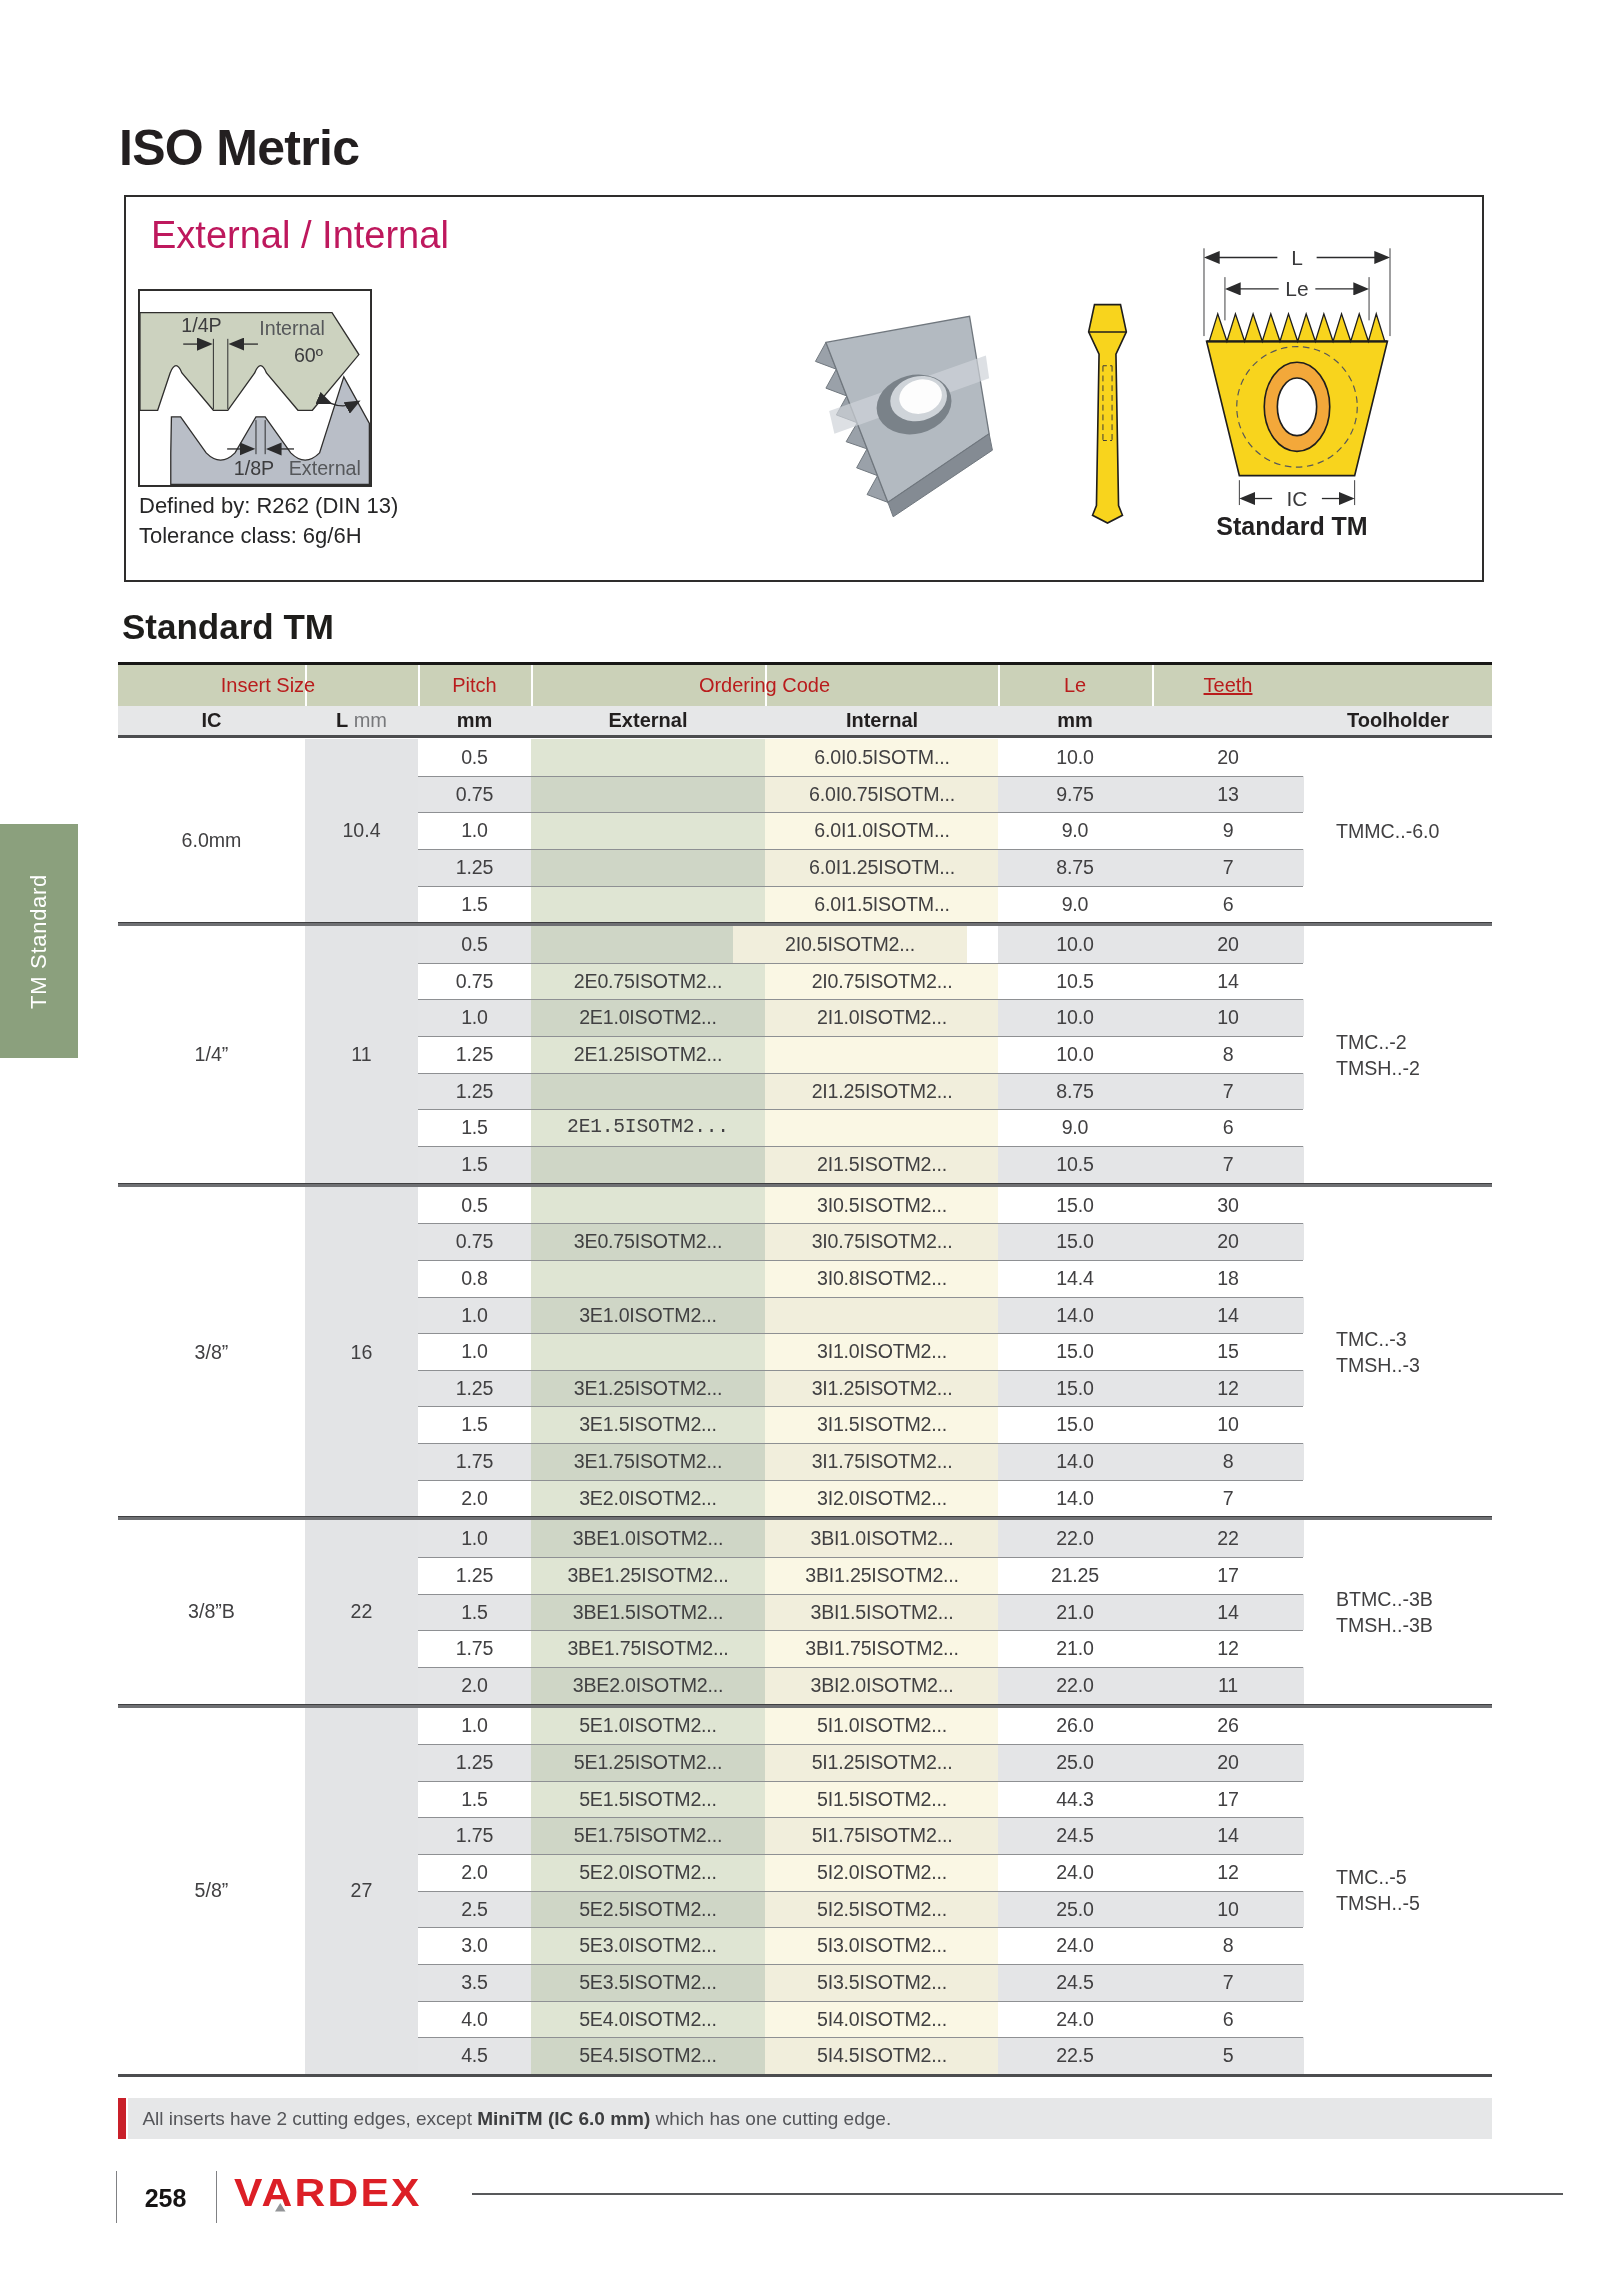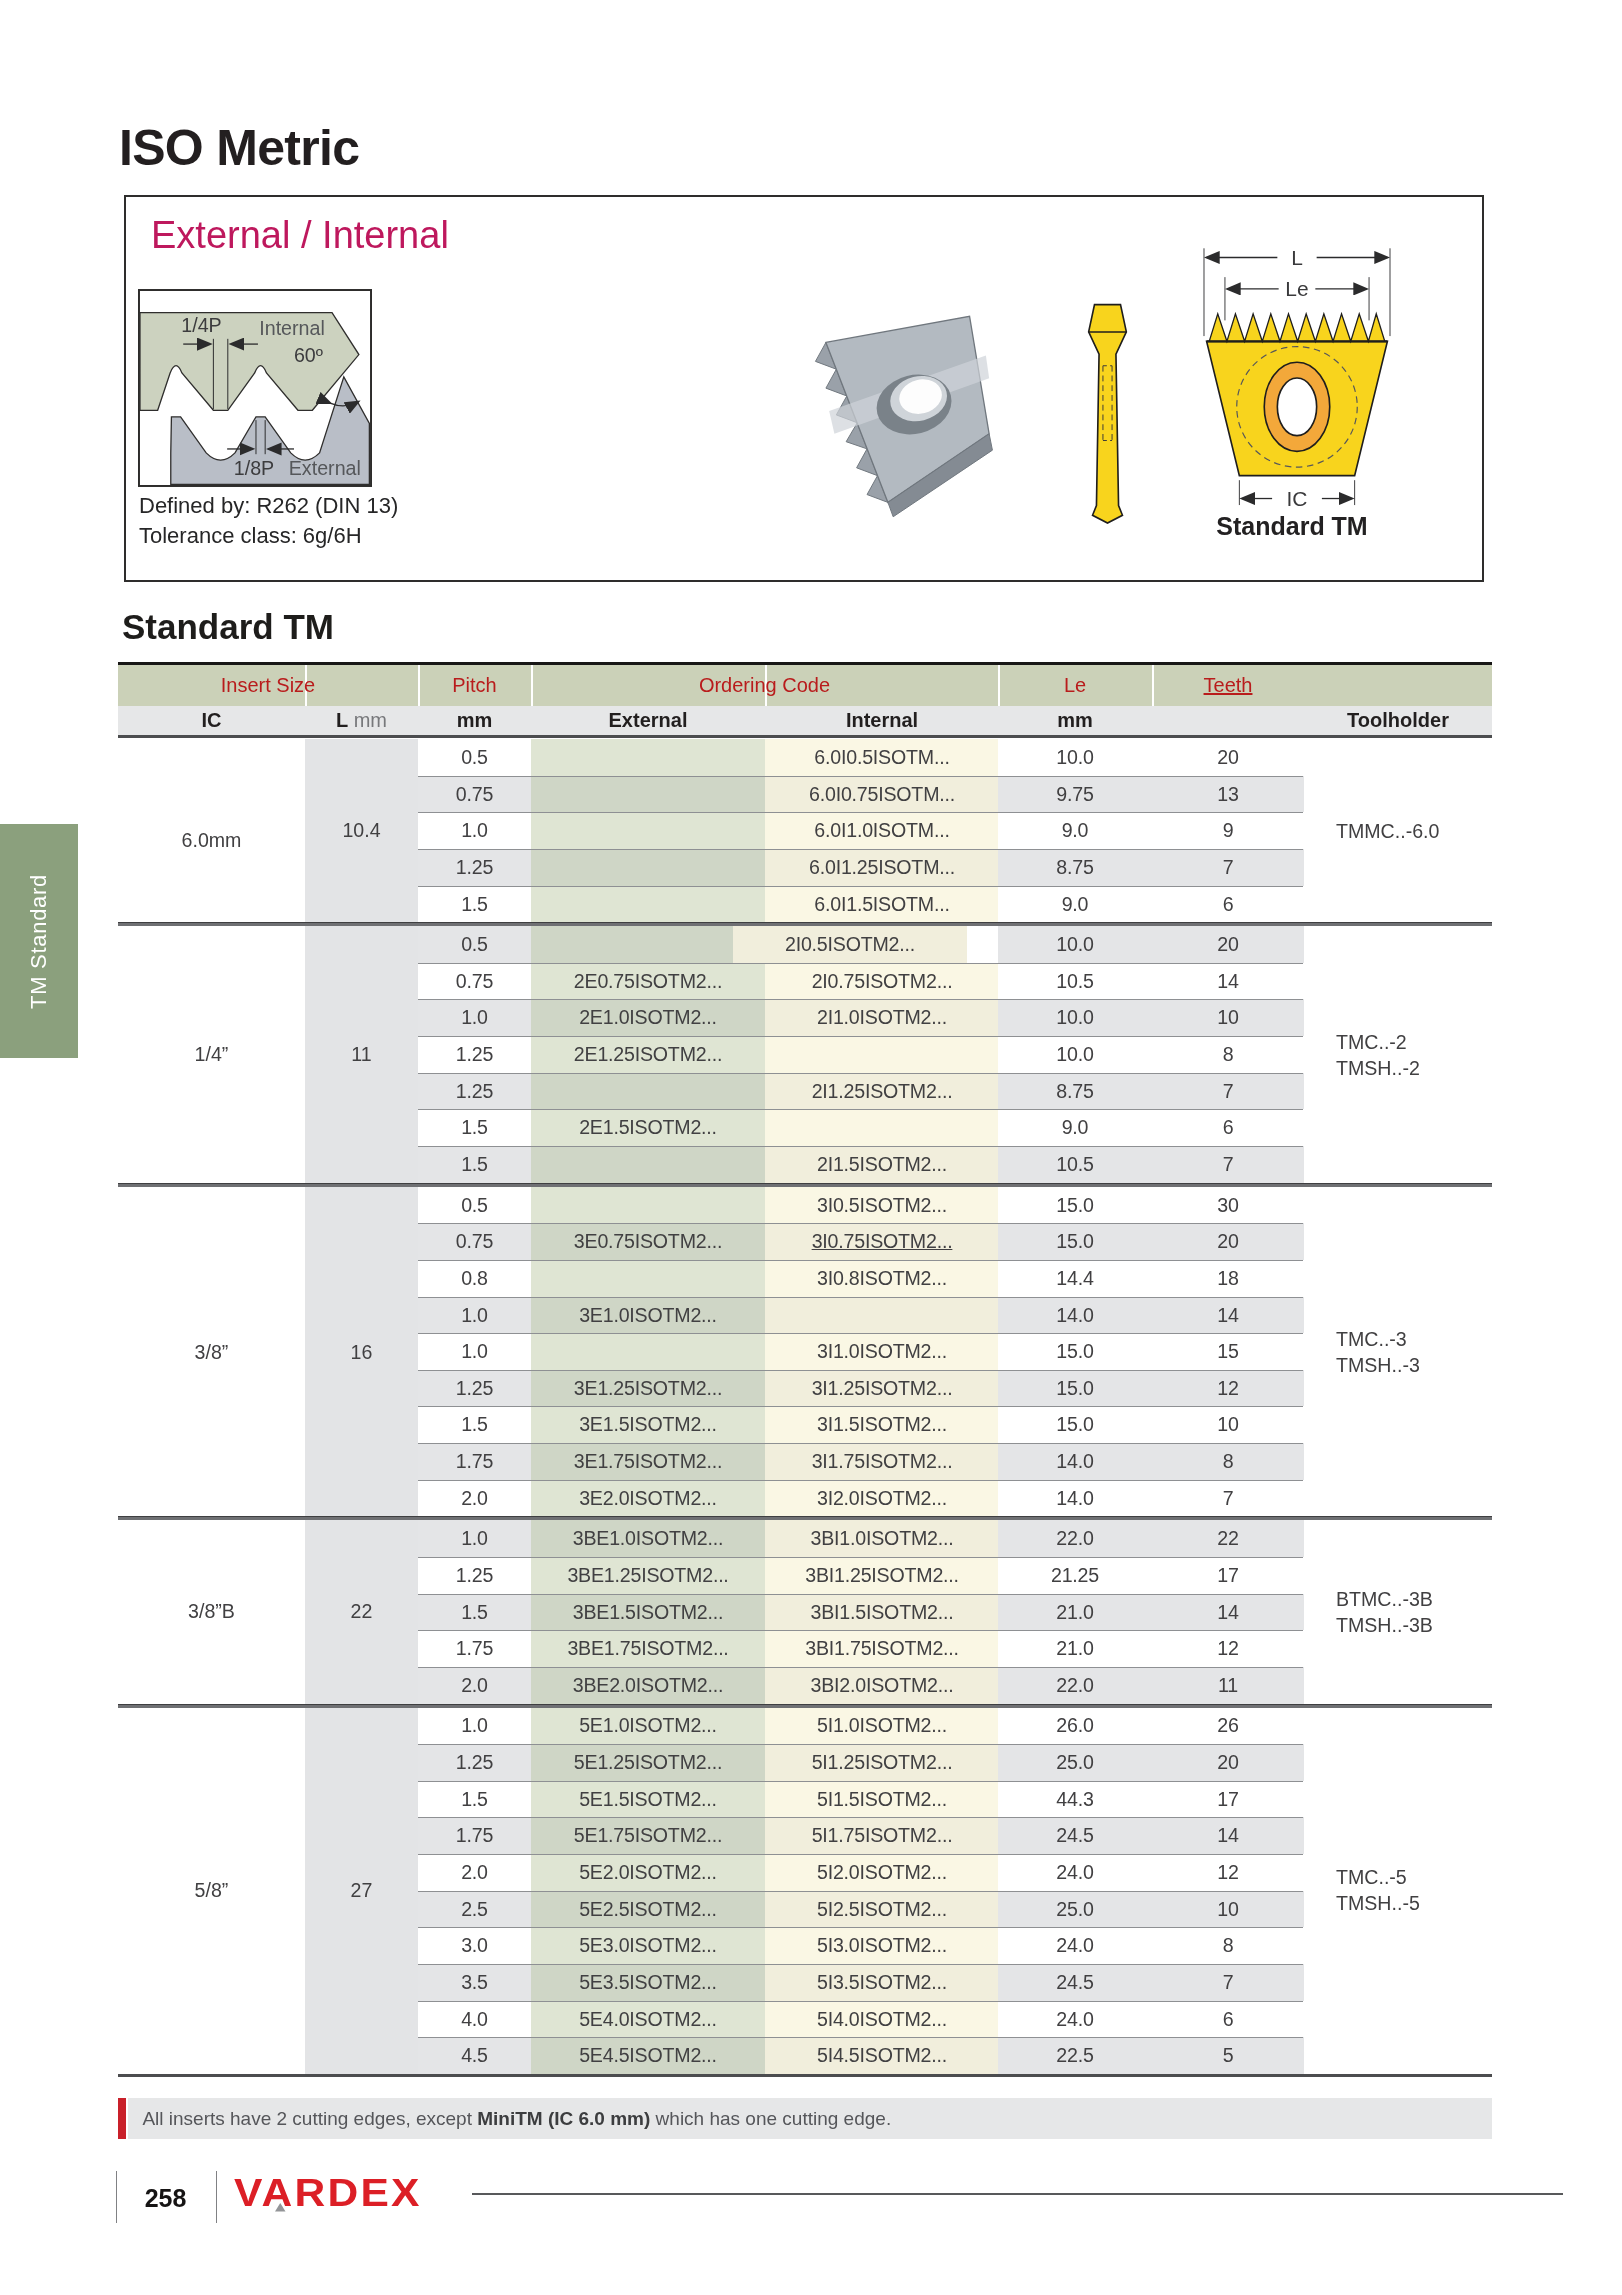--- a/index.html
+++ b/index.html
@@ -248,21 +248,21 @@
         <div class="cell c-plain even" style="left: 880px; top: 297px; width: 154px; height: 37px;">10.0</div>
         <div class="cell c-plain even" style="left: 1034px; top: 297px; width: 152px; height: 37px;">8</div>
         <div class="rowline" style="left: 300px; top: 334px; width: 885px; height: 1.3px;"></div>
         <div class="cell c-plain odd" style="left: 300px; top: 334px; width: 113px; height: 37px;">1.25</div>
         <div class="cell c-ext odd" style="left: 413px; top: 334px; width: 234px; height: 37px;"></div>
         <div class="cell c-int odd" style="left: 647px; top: 334px; width: 234px; height: 37px;">2I1.25ISOTM2...</div>
         <div class="cell c-plain odd" style="left: 880px; top: 334px; width: 154px; height: 37px;">8.75</div>
         <div class="cell c-plain odd" style="left: 1034px; top: 334px; width: 152px; height: 37px;">7</div>
         <div class="rowline" style="left: 300px; top: 370px; width: 885px; height: 1.3px;"></div>
         <div class="cell c-plain even" style="left: 300px; top: 370px; width: 113px; height: 37px;">1.5</div>
-        <div class="cell c-ext even" style="left: 413px; top: 370px; width: 234px; height: 37px;">2E1.5ISOTM2...</div>
+        <div class="cell c-ext even" style="left: 413px; top: 370px; width: 234px; height: 37px; font-family: Liberation Mono, monospace;">2E1.5ISOTM2...</div>
         <div class="cell c-int even" style="left: 647px; top: 370px; width: 234px; height: 37px;"></div>
         <div class="cell c-plain even" style="left: 880px; top: 370px; width: 154px; height: 37px;">9.0</div>
         <div class="cell c-plain even" style="left: 1034px; top: 370px; width: 152px; height: 37px;">6</div>
         <div class="rowline" style="left: 300px; top: 407px; width: 885px; height: 1.3px;"></div>
         <div class="cell c-plain odd" style="left: 300px; top: 407px; width: 113px; height: 37px;">1.5</div>
         <div class="cell c-ext odd" style="left: 413px; top: 407px; width: 234px; height: 37px;"></div>
         <div class="cell c-int odd" style="left: 647px; top: 407px; width: 234px; height: 37px;">2I1.5ISOTM2...</div>
         <div class="cell c-plain odd" style="left: 880px; top: 407px; width: 154px; height: 37px;">10.5</div>
         <div class="cell c-plain odd" style="left: 1034px; top: 407px; width: 152px; height: 37px;">7</div>
         <div class="glabel" style="left: 0px; top: 187px; width: 187px; height: 257px;">1/4”</div>
@@ -273,21 +273,21 @@
         </div>
         <div class="gdivider" style="left: 0px; top: 444px; width: 1374px; height: 3.9px;"></div>
         <div class="cell c-plain even" style="left: 300px; top: 448px; width: 113px; height: 37px;">0.5</div>
         <div class="cell c-ext even" style="left: 413px; top: 448px; width: 234px; height: 37px;"></div>
         <div class="cell c-int even" style="left: 647px; top: 448px; width: 234px; height: 37px;">3I0.5ISOTM2...</div>
         <div class="cell c-plain even" style="left: 880px; top: 448px; width: 154px; height: 37px;">15.0</div>
         <div class="cell c-plain even" style="left: 1034px; top: 448px; width: 152px; height: 37px;">30</div>
         <div class="rowline" style="left: 300px; top: 484px; width: 885px; height: 1.3px;"></div>
         <div class="cell c-plain odd" style="left: 300px; top: 484px; width: 113px; height: 37px;">0.75</div>
         <div class="cell c-ext odd" style="left: 413px; top: 484px; width: 234px; height: 37px;">3E0.75ISOTM2...</div>
-        <div class="cell c-int odd" style="left: 647px; top: 484px; width: 234px; height: 37px; text-decoration: underline;">3I0.75ISOTM2...</div>
+        <div class="cell c-int odd" style="left: 647px; top: 484px; width: 234px; height: 37px;">3I0.75ISOTM2...</div>
         <div class="cell c-plain odd" style="left: 880px; top: 484px; width: 154px; height: 37px;">15.0</div>
         <div class="cell c-plain odd" style="left: 1034px; top: 484px; width: 152px; height: 37px;">20</div>
         <div class="rowline" style="left: 300px; top: 521px; width: 885px; height: 1.3px;"></div>
         <div class="cell c-plain even" style="left: 300px; top: 521px; width: 113px; height: 37px;">0.8</div>
         <div class="cell c-ext even" style="left: 413px; top: 521px; width: 234px; height: 37px;"></div>
         <div class="cell c-int even" style="left: 647px; top: 521px; width: 234px; height: 37px;">3I0.8ISOTM2...</div>
         <div class="cell c-plain even" style="left: 880px; top: 521px; width: 154px; height: 37px;">14.4</div>
         <div class="cell c-plain even" style="left: 1034px; top: 521px; width: 152px; height: 37px;">18</div>
         <div class="rowline" style="left: 300px; top: 558px; width: 885px; height: 1.3px;"></div>
         <div class="cell c-plain odd" style="left: 300px; top: 558px; width: 113px; height: 37px;">1.0</div>

